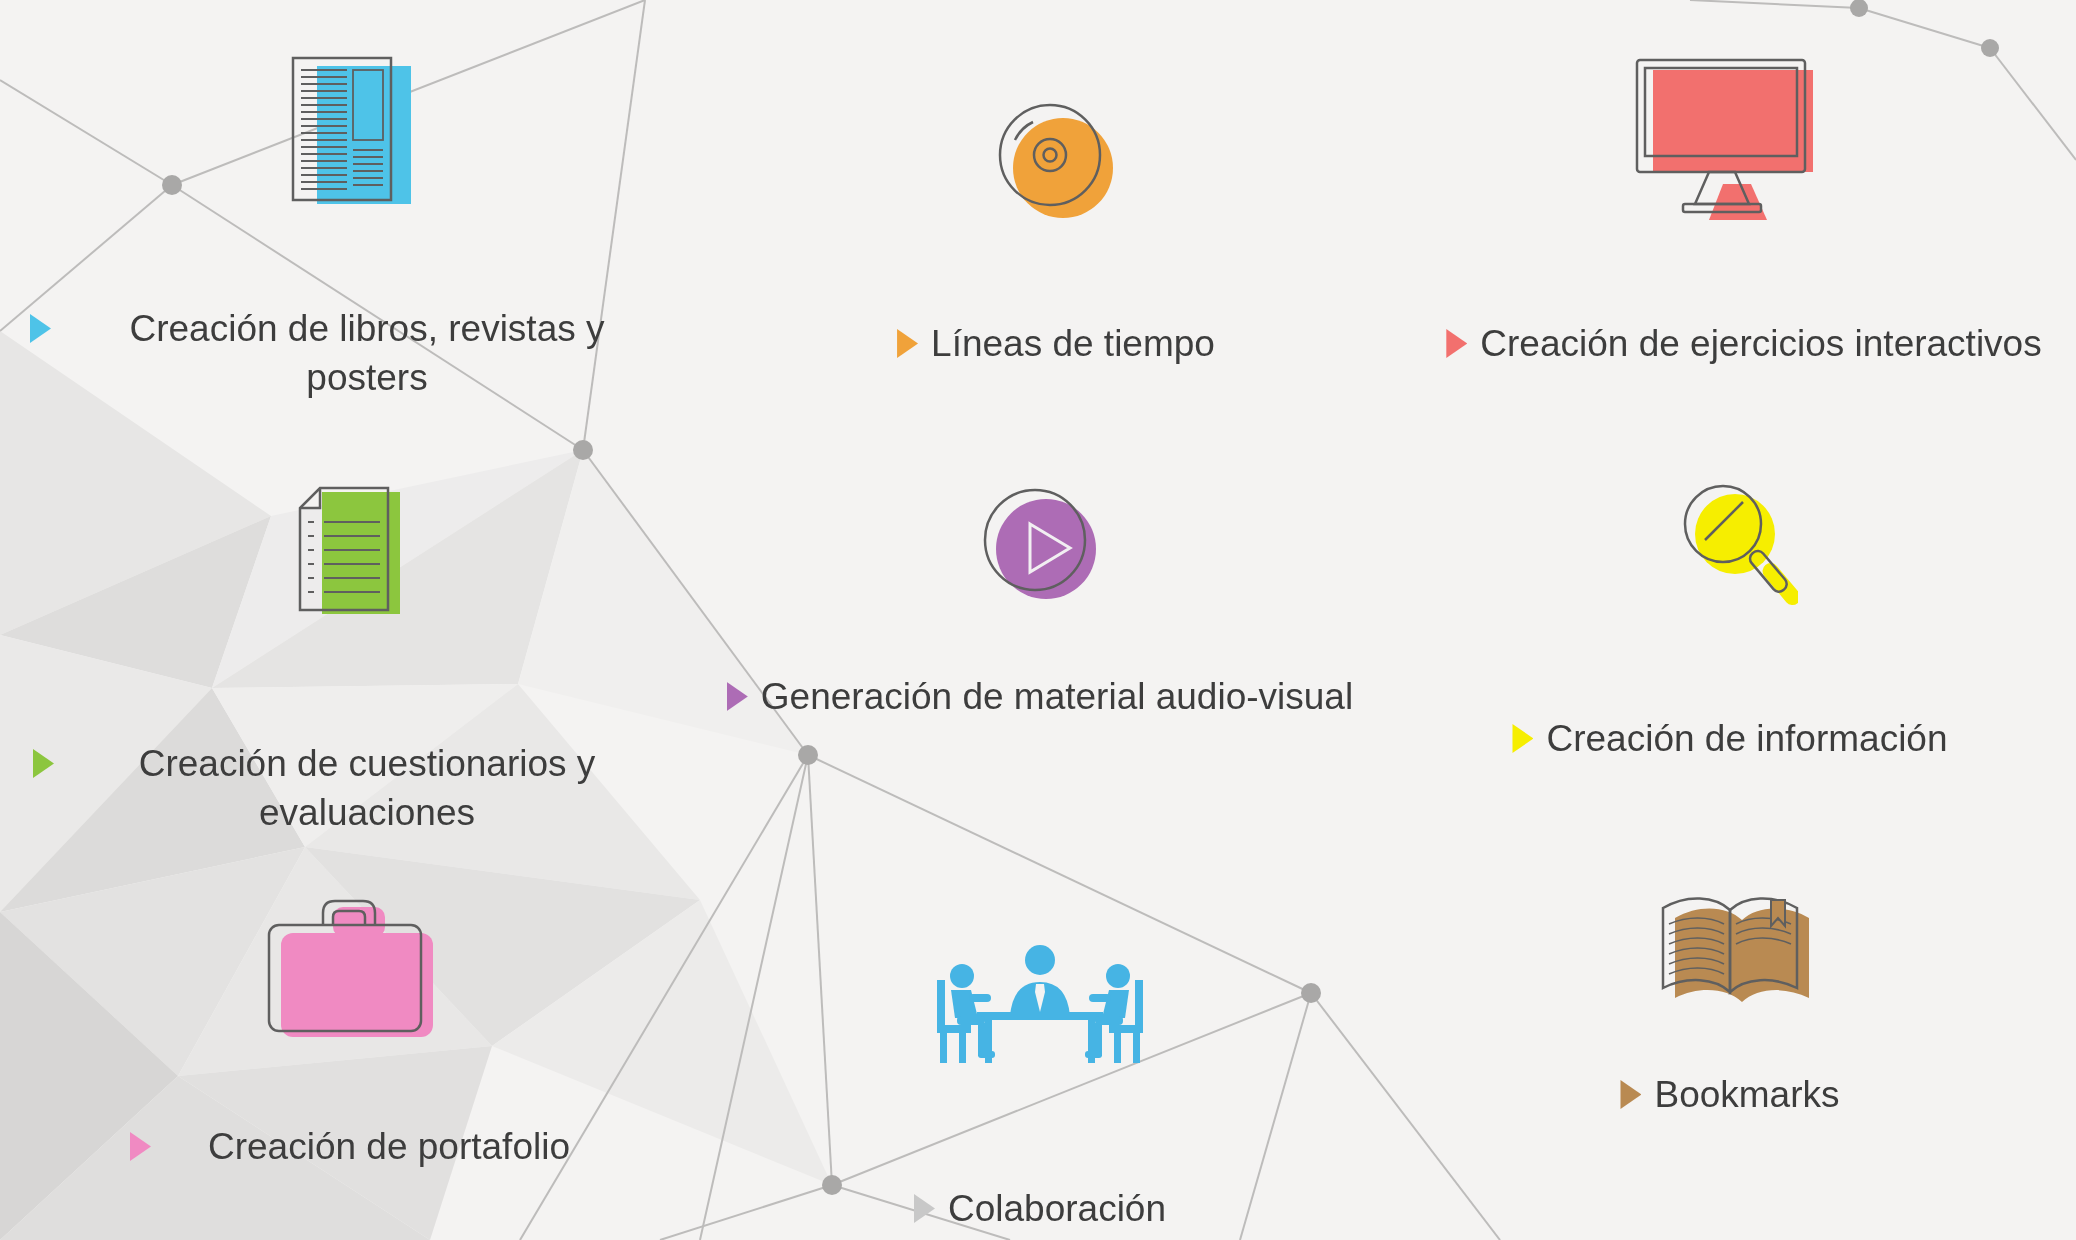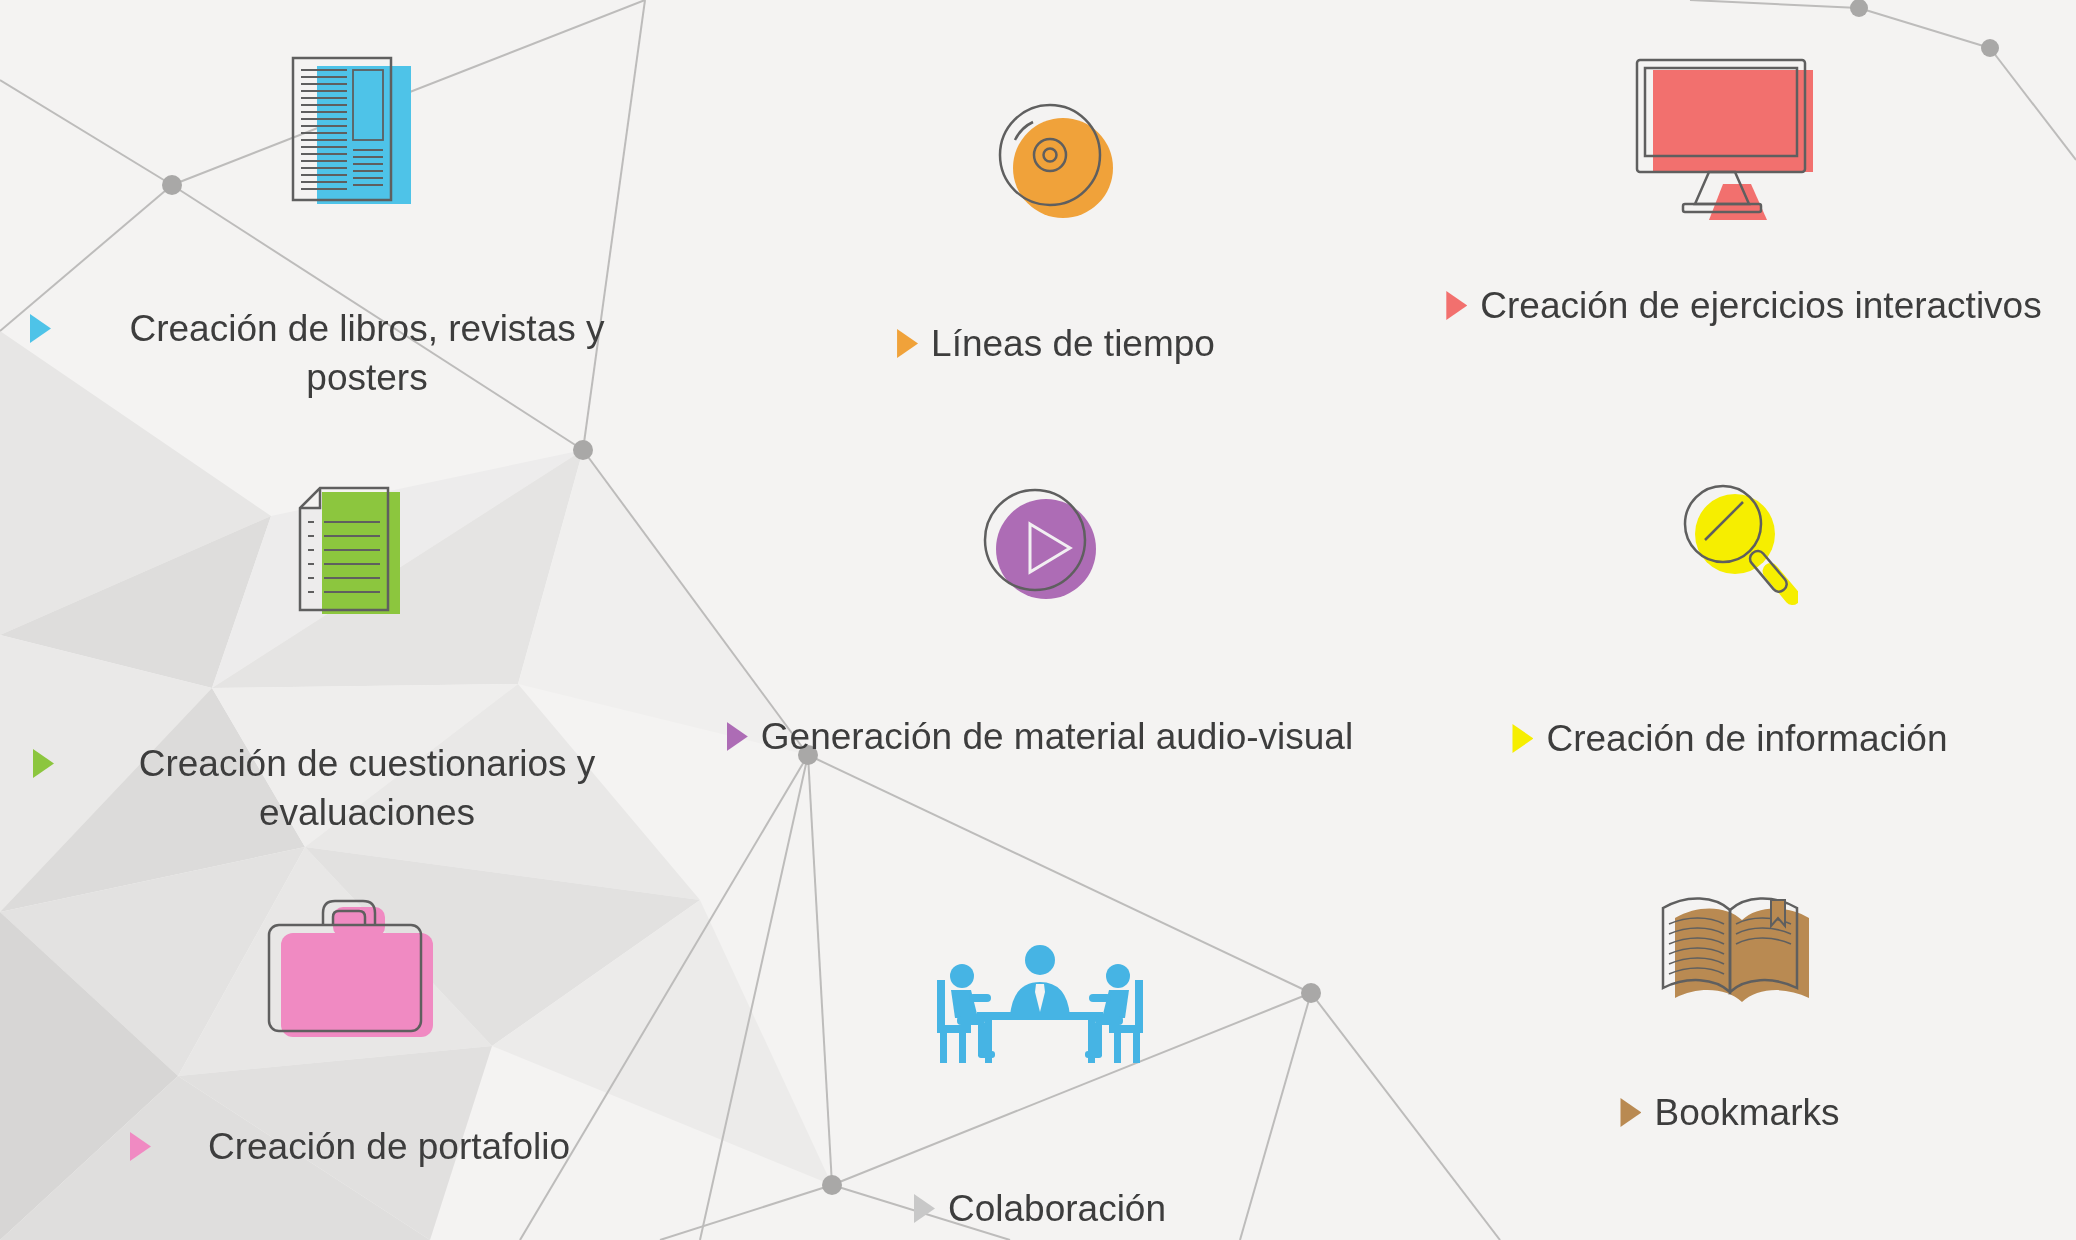--- a/index.html
+++ b/index.html
@@ -115,21 +115,21 @@
         <polygon points="98,134 126,134 142,170 84,170"></polygon>
       </g>
       <g fill="none" stroke="#5f5f5f" stroke-width="2.5">
         <rect x="12" y="10" width="168" height="112" rx="3"></rect>
         <rect x="20" y="18" width="152" height="88"></rect>
         <polygon points="84,122 110,122 124,154 70,154"></polygon>
         <rect x="58" y="154" width="78" height="8" rx="2"></rect>
       </g>
     </svg>
   </div>
-  <div class="label" style="margin-top:47px;padding-left:28px;">
+  <div class="label" style="margin-top:85px;padding-left:28px;">
     <span class="bullet" style="background: rgb(242, 112, 110);"></span>
     <span class="label-text nowrap">Creación de ejercicios interactivos</span>
   </div>
 </div>
 
 <div class="cell" style="left:30px; top:480px; width:640px;">
   <div class="icon-wrap" style="color: rgb(140, 198, 62);">
     <svg width="125" height="140" viewBox="0 0 125 140">
       <rect x="34" y="12" width="78" height="122" fill="currentColor"></rect>
       <g fill="none" stroke="#5f5f5f" stroke-width="2.5">
@@ -148,21 +148,21 @@
 </div>
 
 <div class="cell" style="left:720px; top:478px; width:640px;">
   <div class="icon-wrap" style="color: rgb(173, 108, 181);">
     <svg width="135" height="135" viewBox="0 0 135 135">
       <circle cx="73" cy="71" r="50" fill="currentColor"></circle>
       <circle cx="62" cy="62" r="50" fill="none" stroke="#5f5f5f" stroke-width="2.5"></circle>
       <polygon points="57,46 97,70 57,94" fill="none" stroke="#f2eff2" stroke-width="3"></polygon>
     </svg>
   </div>
-  <div class="label" style="margin-top:100px;">
+  <div class="label" style="margin-top:60px;">
     <span class="bullet" style="background: rgb(173, 108, 181);"></span>
     <span class="label-text" style="max-width:600px;">Generación de material audio-visual</span>
   </div>
 </div>
 
 <div class="cell" style="left:1370px; top:478px; width:720px;">
   <div class="icon-wrap" style="color: rgb(246, 238, 0);">
     <svg width="135" height="145" viewBox="0 0 135 145">
       <g fill="currentColor">
         <circle cx="72" cy="56" r="40"></circle>
@@ -261,17 +261,17 @@
         <path d="M34 74 C52 66 74 66 89 74"></path>
         <path d="M34 84 C52 76 74 76 89 84"></path>
         <path d="M34 94 C52 86 74 86 89 94"></path>
         <path d="M101 44 C116 36 138 36 156 44"></path>
         <path d="M101 54 C116 46 138 46 156 54"></path>
         <path d="M101 64 C116 56 138 56 156 64"></path>
       </g>
       <polygon points="136,20 150,20 150,46 143,38 136,46" fill="currentColor" stroke="#5f5f5f" stroke-width="2"></polygon>
     </svg>
   </div>
-  <div class="label" style="margin-top:59px;">
+  <div class="label" style="margin-top:41px;">
     <span class="bullet" style="background: rgb(185, 138, 82);"></span>
     <span class="label-text nowrap">Bookmarks</span>
   </div>
 </div>
 
 </body></html>

